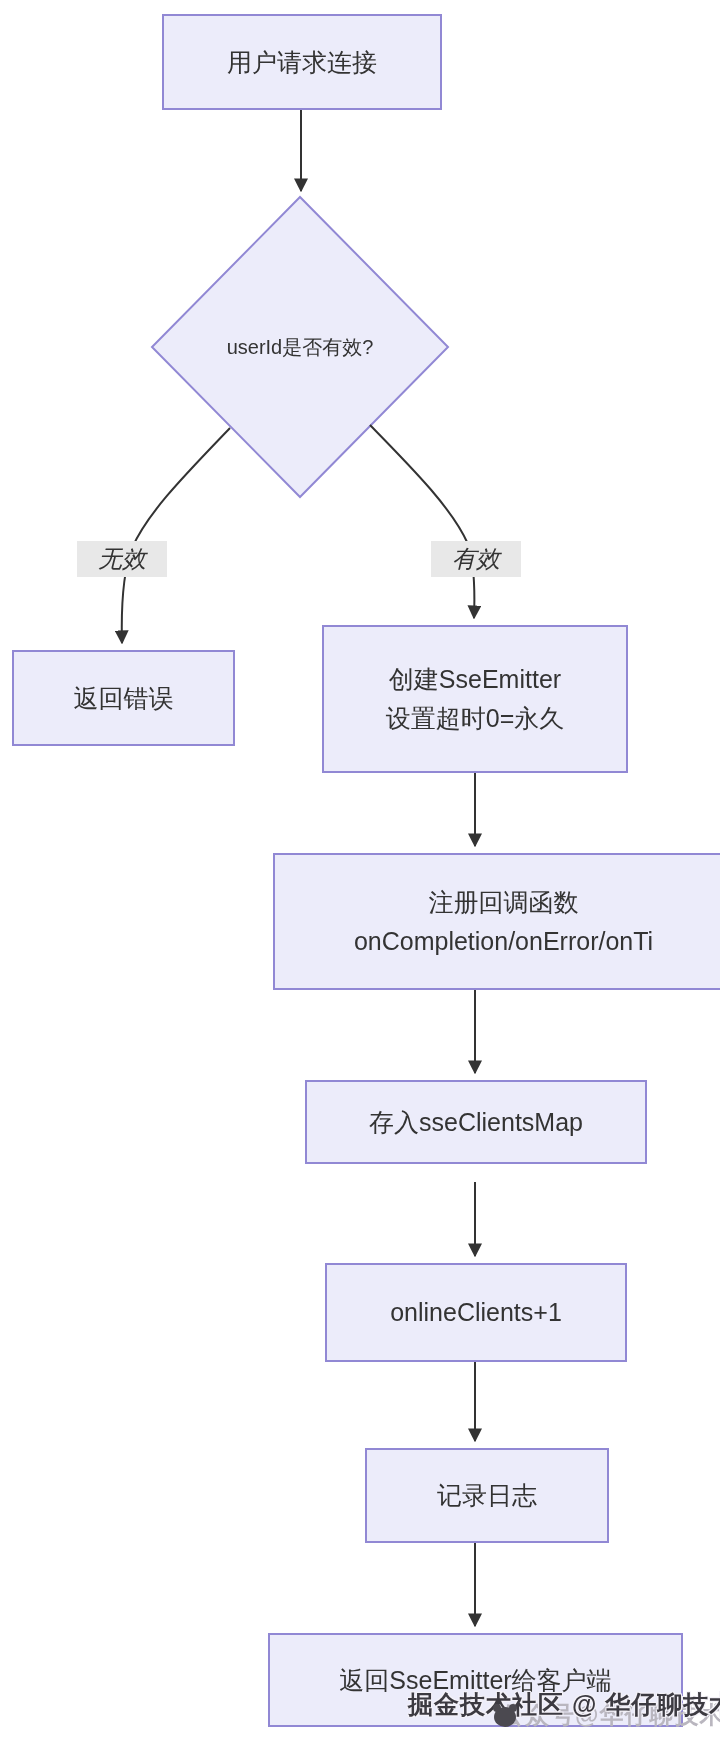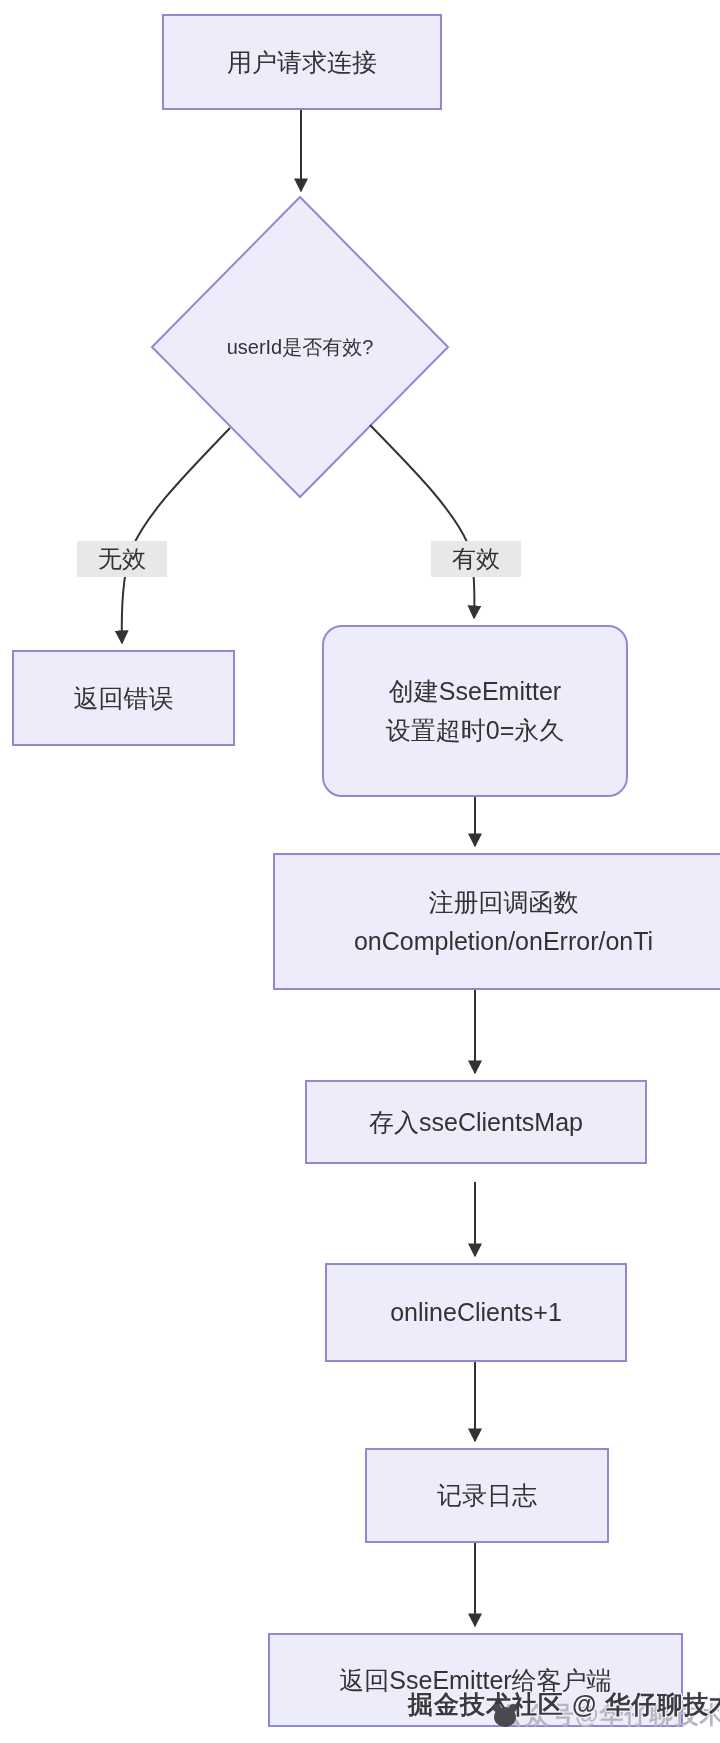--- a/index.html
+++ b/index.html
@@ -43,20 +43,21 @@
   }
   .edge-label {
     position: absolute;
     transform: translate(-50%, -50%);
     background: var(--label-bg, #E8E8E8);
     color: var(--text-color, #333333);
     font-size: 24px;
     padding: 2px 21px;
     white-space: nowrap;
     z-index: 3;
+    font-style: italic;
   }
   .wm-primary {
     position: absolute;
     left: 408px; top: 1688px;
     white-space: nowrap;
     font-size: 25px;
     font-weight: bold;
     color: #3c3a41;
     text-shadow: 1px 1px 0 #f4f2f8, -1px -1px 0 #f4f2f8, 1px -1px 0 #f4f2f8, -1px 1px 0 #f4f2f8;
     z-index: 5;
@@ -127,21 +128,21 @@
     <span>无效</span>
   </div>
   <div class="edge-label" style="left:476px; top:559px;">
     <span>有效</span>
   </div>
 
   <div class="node" style="left:12px; top:650px; width:223px; height:96px;">
     <span>返回错误</span>
   </div>
 
-  <div class="node" style="left:322px; top:625px; width:306px; height:172px;border-radius:20px;">
+  <div class="node" style="left:322px; top:625px; width:306px; height:148px;">
     <span>创建SseEmitter</span>
     <span>设置超时0=永久</span>
   </div>
 
   <div class="node" style="left:244px; top:853px; width:461px; height:137px;margin-left:29px;">
     <span>注册回调函数</span>
     <span>onCompletion/onError/onTi</span>
   </div>
 
   <div class="node" style="left:305px; top:1080px; width:342px; height:84px;">

